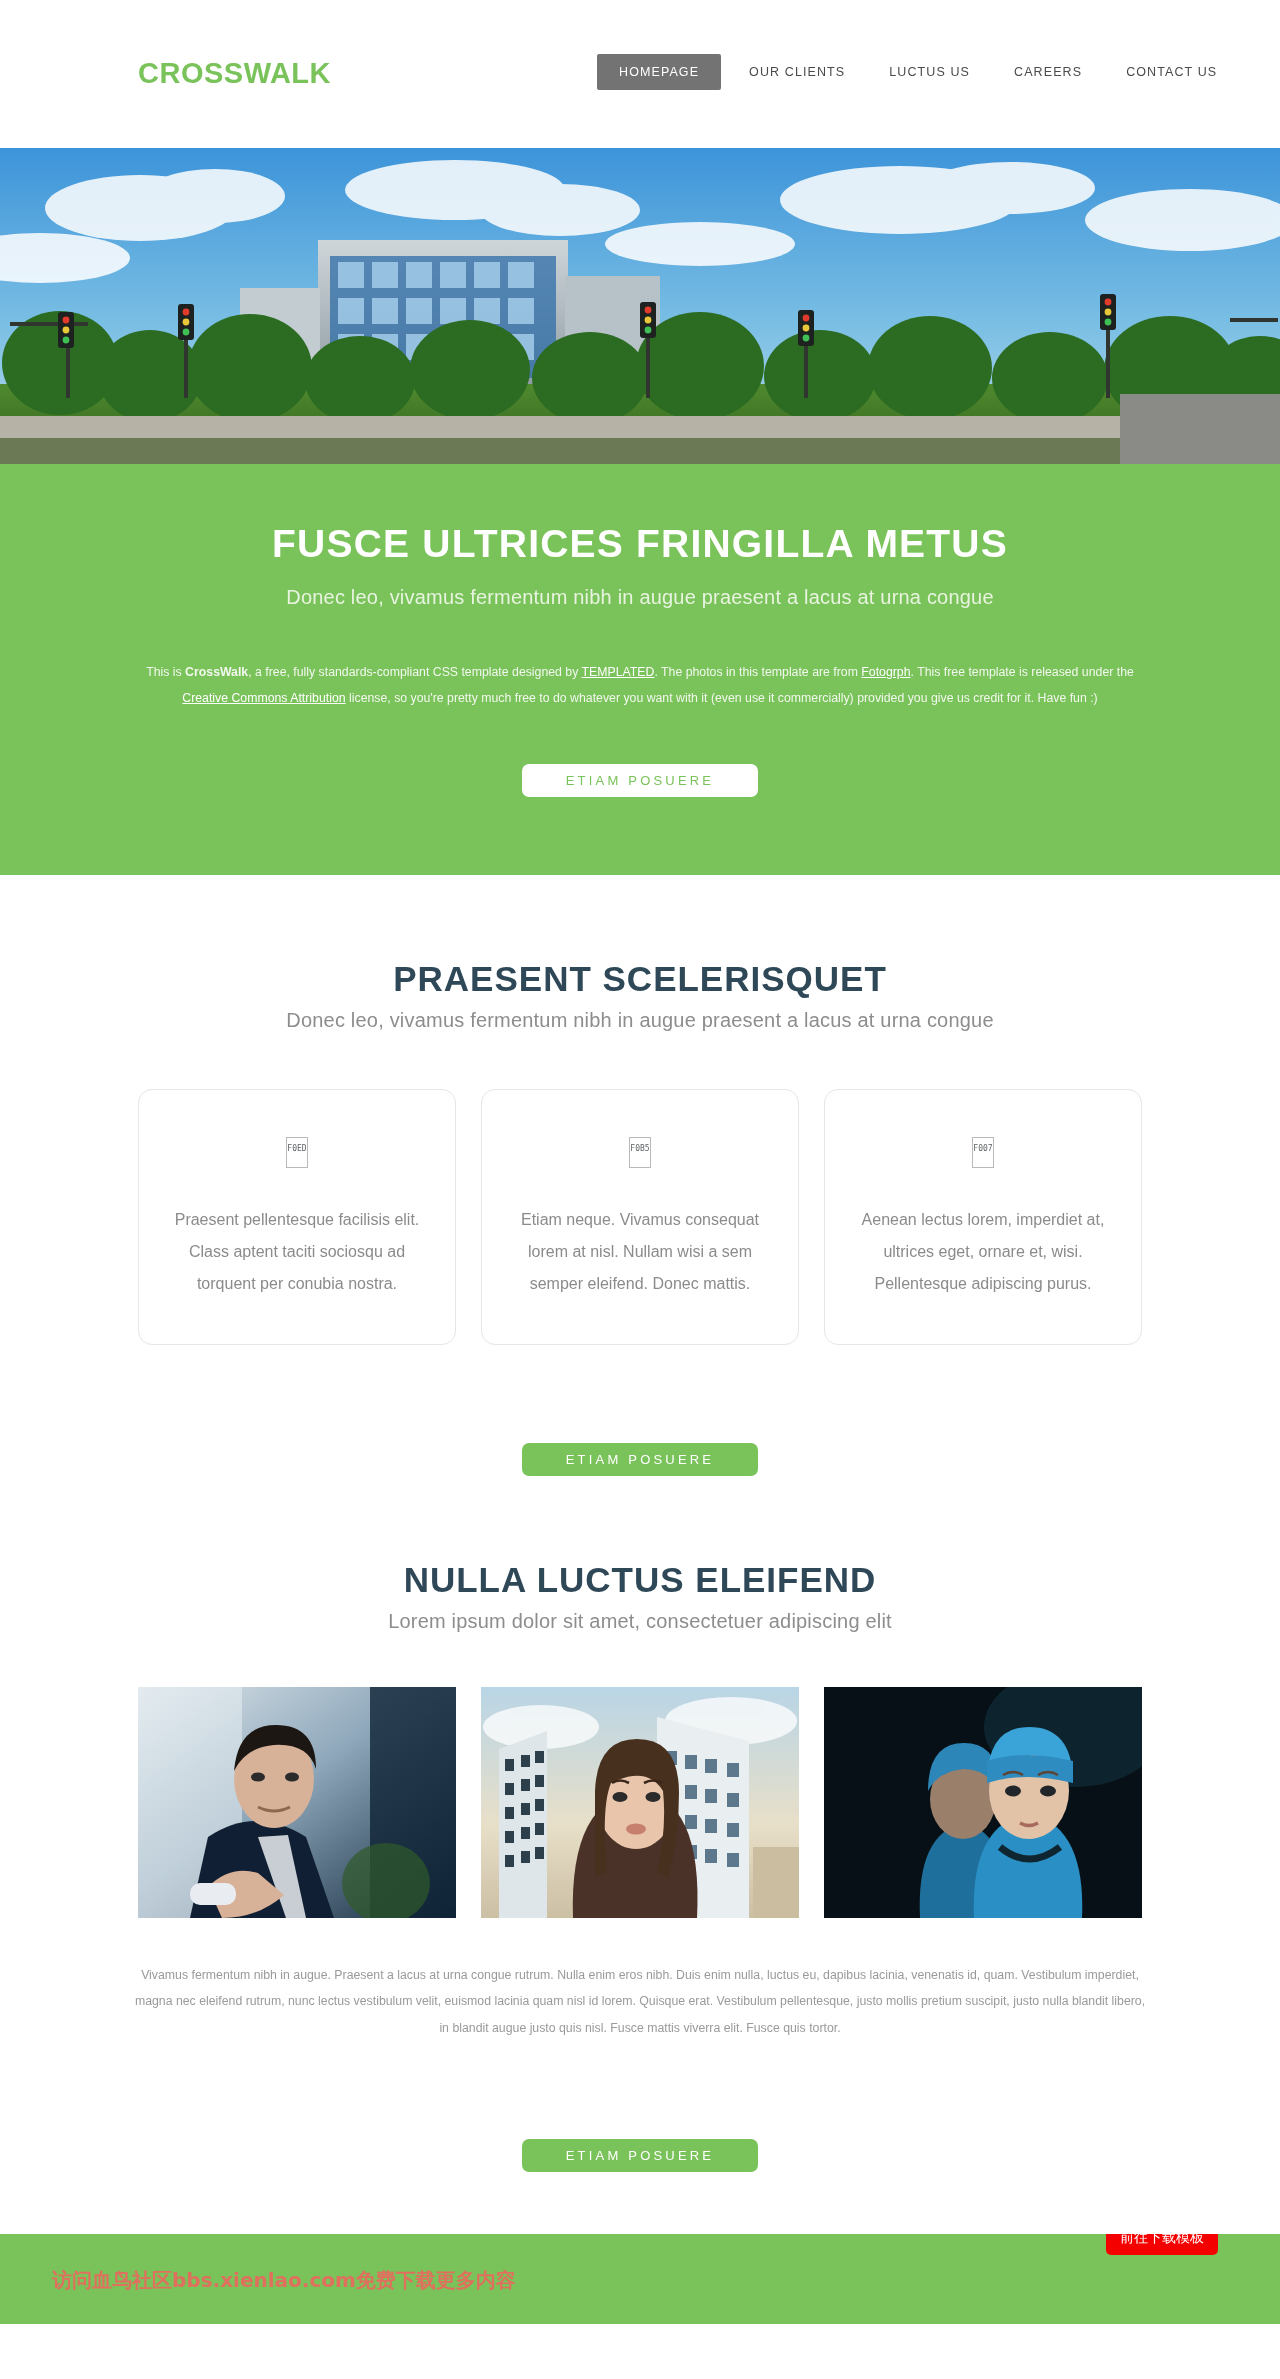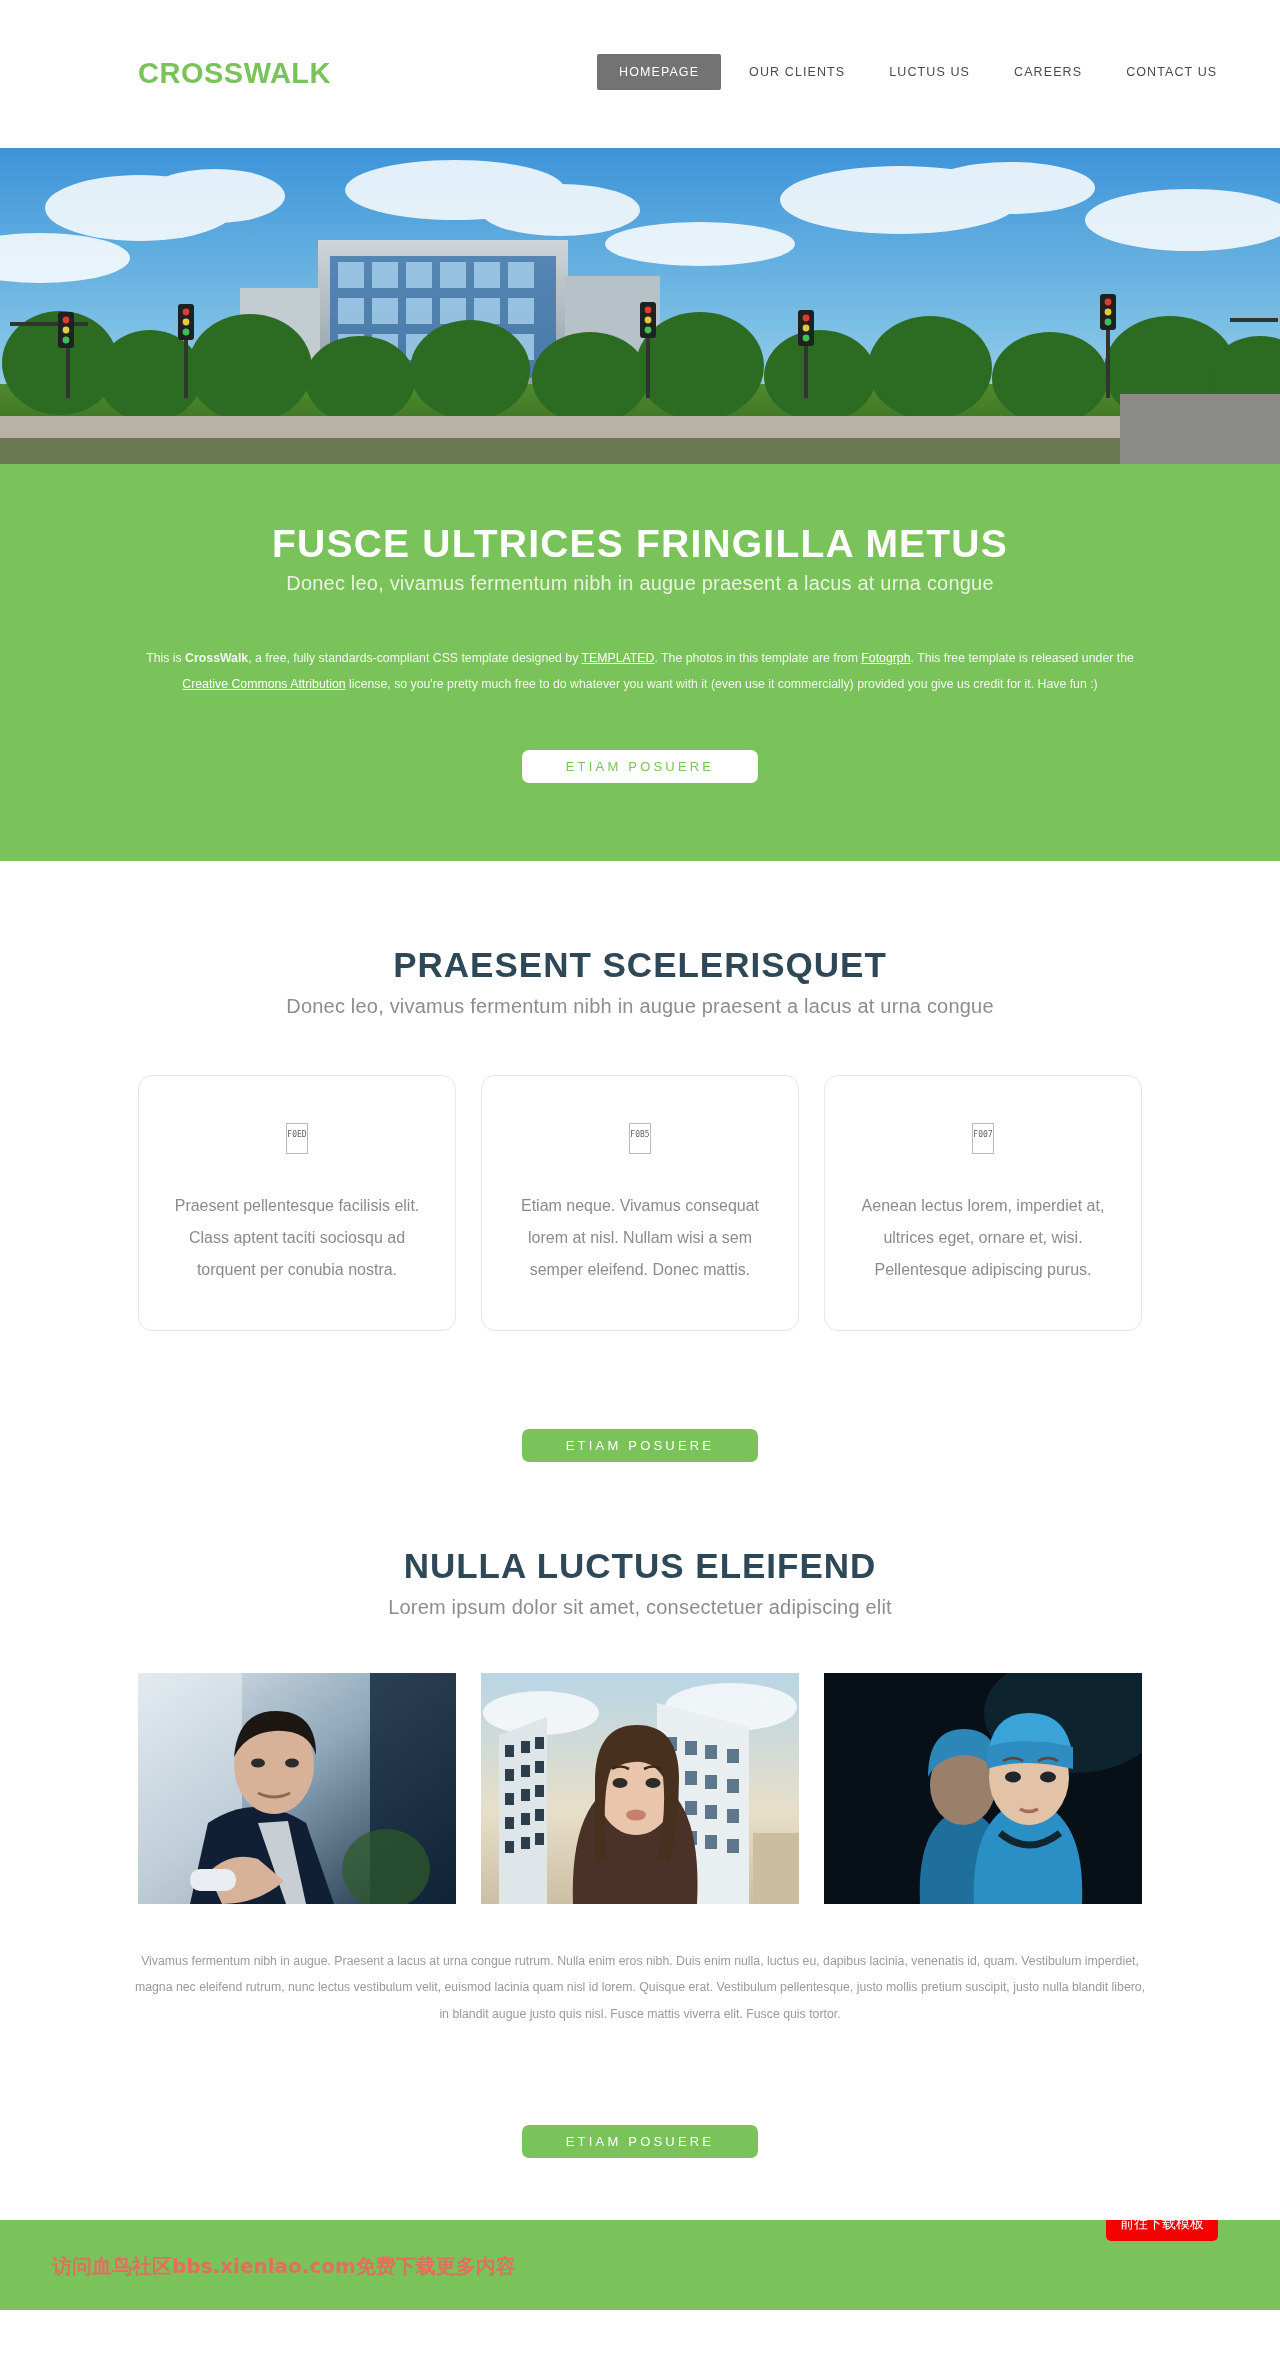--- a/index.html
+++ b/index.html
@@ -39,21 +39,21 @@
   }
   .banner svg { display:block; width:1280px; height:316px; }
 
   
   .hero {
     width:1280px; background:#7ac25a; color:#ffffff;
     padding:58px 0 78px; text-align:center;
   }
   .hero h1 {
     font-size:39px; font-weight:bold; letter-spacing:1.2px;
-    color:#ffffff; margin-bottom:6px; font-family:"Liberation Sans", sans-serif;text-align:center;
+    color:#ffffff; margin-bottom:20px; font-family:"Liberation Sans", sans-serif;text-align:center;
   }
   .hero .sub {
     font-size:20px; color:#e8f4e0; font-weight:300; letter-spacing:0.2px;
     margin-bottom:50px;
   }
   .hero .copy {
     width:1000px; margin:0 auto; font-size:12.3px; line-height:2.15;
     color:#f2f8ee;
   }
   .hero .copy a { color:#ffffff; text-decoration:underline;margin-top:44px; }

